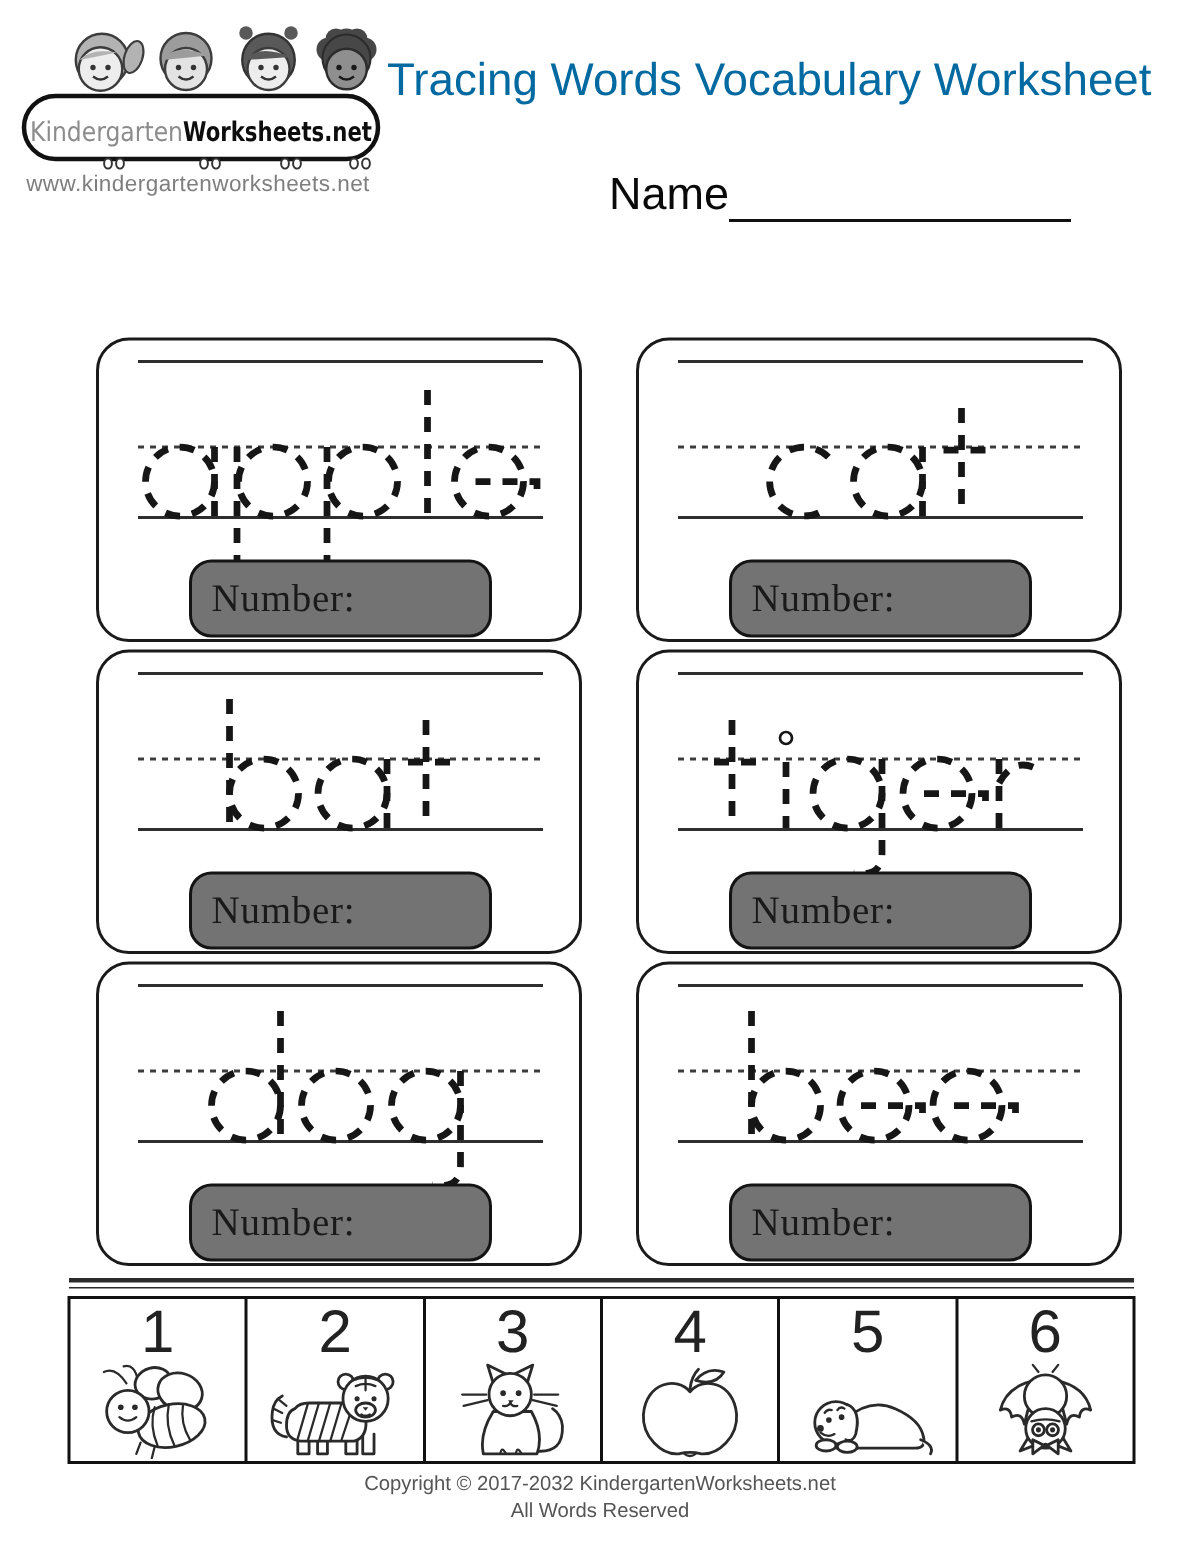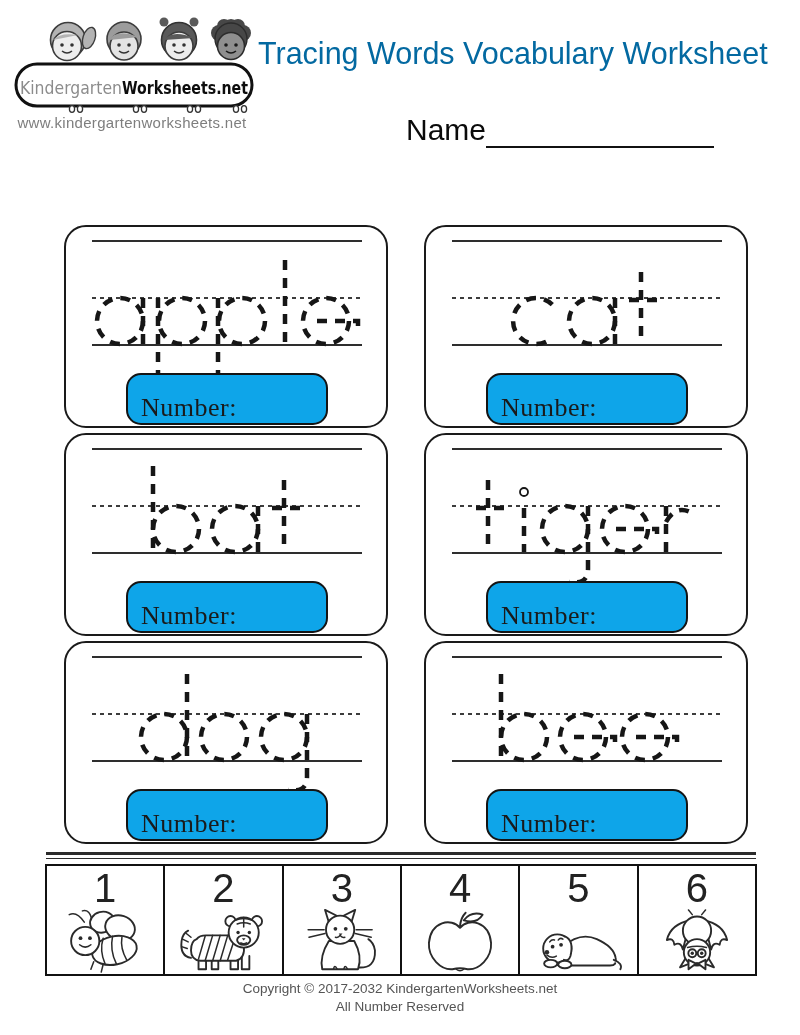--- a/index.html
+++ b/index.html
@@ -24,21 +24,21 @@
   .line-top{position:absolute;left:26px;right:24px;top:13px;height:0;border-top:2px solid #2e2e2e;}
   .line-mid{position:absolute;left:26px;right:24px;top:70px;height:1.5px;
             background:repeating-linear-gradient(90deg,#3c3c3c 0 4px,transparent 4px 8px);}
   .line-base{position:absolute;left:26px;right:24px;top:117px;height:0;border-top:2px solid #2e2e2e;}
   .word-area{position:absolute;left:0;top:31px;width:100%;height:124px;}
   .word-area svg{position:absolute;top:0;}
   .tr{fill:none;stroke:#161616;stroke-width:4.5;stroke-dasharray:10 8;stroke-linecap:butt;}
   .trdot{fill:none;stroke:#161616;stroke-width:1.8;}
   .number-box{position:absolute;left:60px;top:146px;width:202px;height:52px;
               border:2.5px solid #141414;border-radius:15px;box-sizing:border-box;
-              display:flex;align-items:flex-end;background:#0ea5e9;}
+              display:flex;align-items:center;background:#737373;}
   .number-label{font-family:"Liberation Serif",serif;font-size:26px;color:#1a1a1a;
                 padding-left:13px;letter-spacing:.5px;}
 
   
   #box0{left:64px;top:225px;} #box1{left:424px;top:225px;}
   #box2{left:64px;top:433px;} #box3{left:424px;top:433px;}
   #box4{left:64px;top:641px;} #box5{left:424px;top:641px;}
 
   
   .divider-thick{position:absolute;left:46px;width:710px;top:852px;height:3px;background:#2b2b2b;}
@@ -378,15 +378,15 @@
           <circle class="artf" cx="55" cy="47" r="1.8"></circle>
         <path class="art" d="M49 58 L41 54 L41 64 Z"></path>
           <path class="art" d="M51 58 L59 54 L59 64 Z"></path>
         <circle class="artf" cx="50" cy="58" r="1.8"></circle>
       </svg>
     </div>
 
   </div>
 
   <div class="footer-line1">Copyright © 2017-2032 KindergartenWorksheets.net</div>
-  <div class="footer-line2">All Number Reserved</div>
+  <div class="footer-line2">All Words Reserved</div>
 
 </div>
 
 </body></html>

